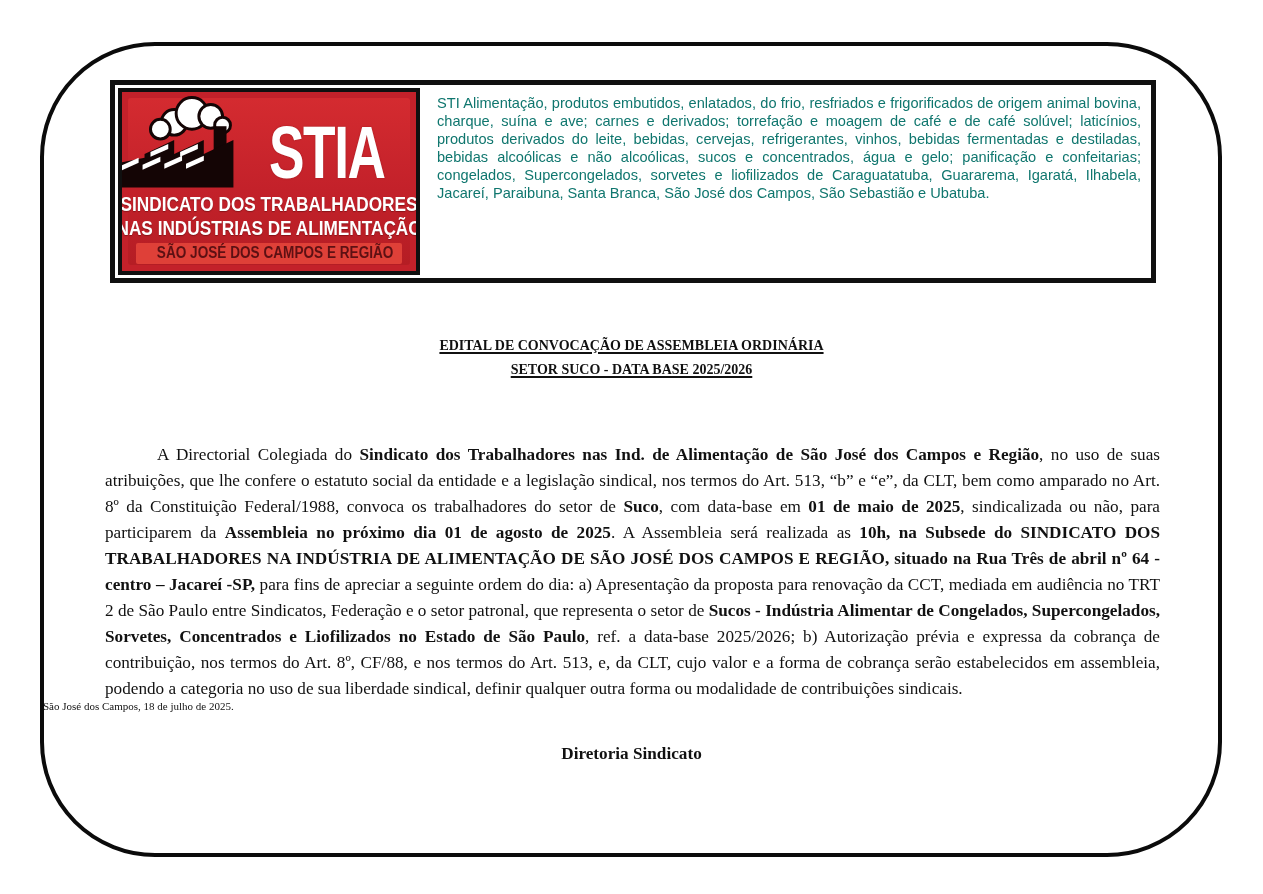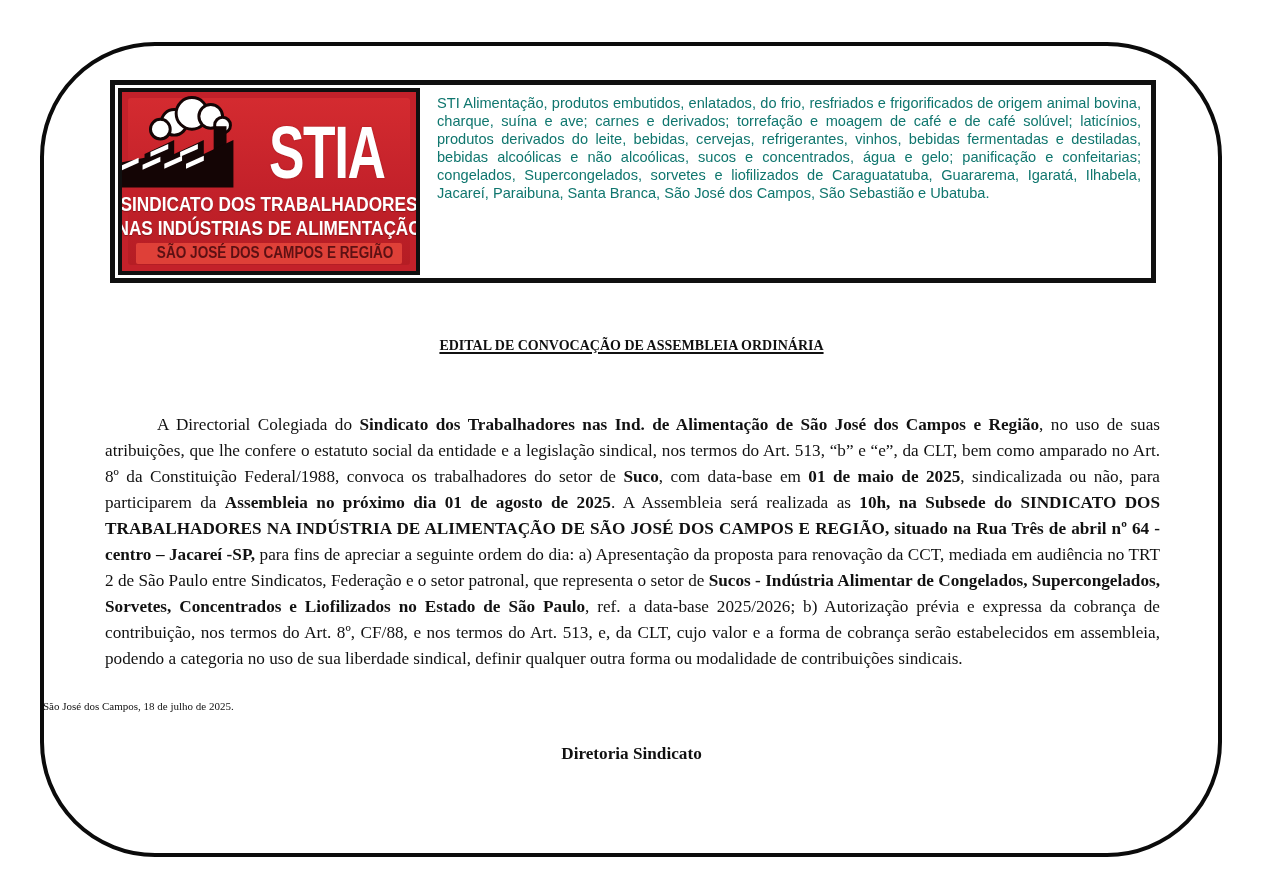--- a/index.html
+++ b/index.html
@@ -130,21 +130,21 @@
   }
   
   .doc-body {
     position: absolute;
     left: 105px; top: 412px;
     width: 1055px;
     font-size: 17.2px;
     line-height: 26px;
     text-align: justify;
   }
-  .doc-body p { text-indent: 52px; }
+  .doc-body p { text-indent: 52px; margin-top: 30px; }
   .doc-body b { font-weight: 700; }
   
   .doc-date {
     position: absolute;
     left: 0; top: 700px;
     width: 100%;
     font-size: 11px;
     padding-left: 43px;
   }
   .doc-signature {
@@ -199,20 +199,21 @@
     </div>
   </div>
 
   <div class="header-text">
     <div class="header-desc">STI Alimentação, produtos embutidos, enlatados, do frio, resfriados e frigorificados de origem animal bovina, charque, suína e ave; carnes e derivados; torrefação e moagem de café e de café solúvel; laticínios, produtos derivados do leite, bebidas, cervejas, refrigerantes, vinhos, bebidas fermentadas e destiladas, bebidas alcoólicas e não alcoólicas, sucos e concentrados, água e gelo; panificação e confeitarias; congelados, Supercongelados, sorvetes e liofilizados de Caraguatatuba, Guararema, Igaratá, Ilhabela, Jacareí, Paraibuna, Santa Branca, São José dos Campos, São Sebastião e Ubatuba.</div>
   </div>
 </div>
 
 <div class="doc-title">
   <div class="t-line">EDITAL DE CONVOCAÇÃO DE ASSEMBLEIA ORDINÁRIA</div>
+  <div class="t-line">SETOR SUCO - DATA BASE 2025/2026</div>
 </div>
 
 <div class="doc-body">
   <p><span>A Directorial Colegiada do </span><b>Sindicato dos Trabalhadores nas Ind. de Alimentação de São José dos Campos e Região</b><span>, no uso de suas atribuições, que lhe confere o estatuto social da entidade e a legislação sindical, nos termos do Art. 513, “b” e “e”, da CLT, bem como amparado no Art. 8º da Constituição Federal/1988, convoca os trabalhadores do setor de </span><b>Suco</b><span>, com data-base em </span><b>01 de maio de 2025</b><span>, sindicalizada ou não, para participarem da </span><b>Assembleia no próximo dia 01 de agosto de 2025</b><span>. A Assembleia será realizada as </span><b>10h, na Subsede do SINDICATO DOS TRABALHADORES NA INDÚSTRIA DE  ALIMENTAÇÃO DE SÃO JOSÉ DOS CAMPOS E REGIÃO, situado na Rua Três de abril nº 64 - centro – Jacareí -SP,</b><span> para fins de apreciar a seguinte ordem do dia: a) Apresentação da proposta para renovação da CCT, mediada em audiência no TRT 2 de São Paulo entre Sindicatos, Federação e o setor patronal, que representa o setor de </span><b>Sucos - Indústria Alimentar de Congelados, Supercongelados, Sorvetes, Concentrados e Liofilizados no Estado de São Paulo</b><span>, ref. a data-base 2025/2026; b) Autorização prévia e expressa da cobrança de contribuição, nos termos do Art. 8º, CF/88, e nos termos do Art. 513, e, da CLT, cujo valor e a forma de cobrança serão estabelecidos em assembleia, podendo a categoria no uso de sua liberdade sindical, definir qualquer outra forma ou modalidade de contribuições sindicais.</span></p>
 </div>
 
 <div class="doc-date">São José dos Campos, 18 de julho de 2025.</div>
 
 <div class="doc-signature">
   <div>Diretoria Sindicato</div>

